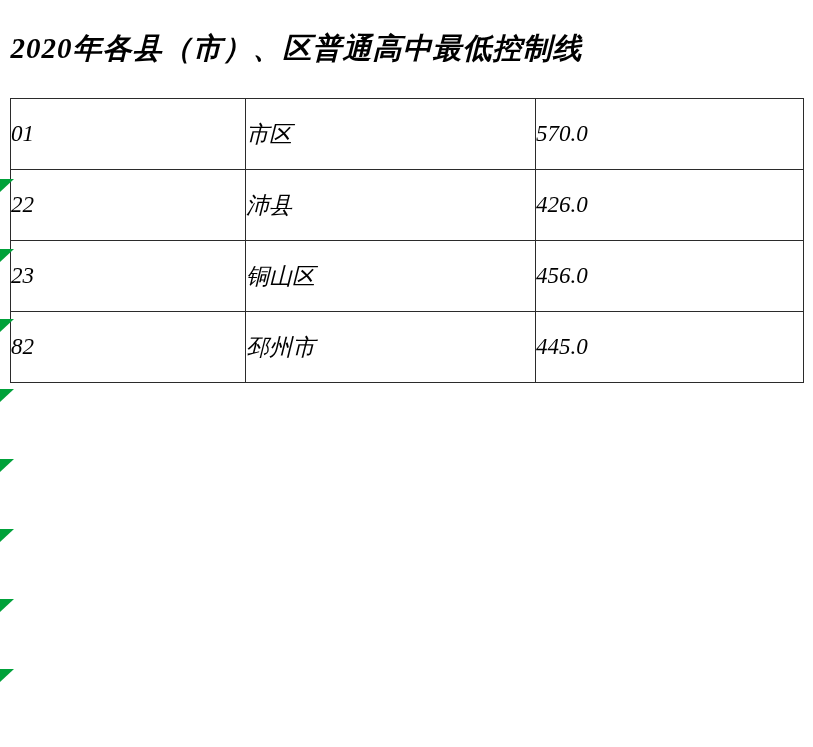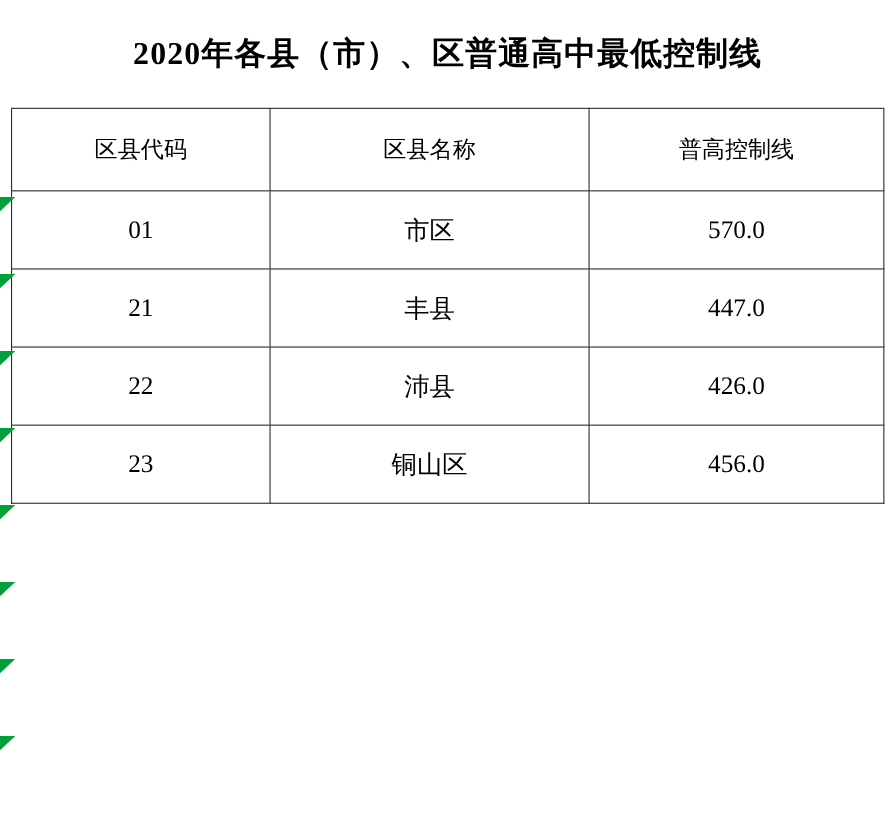--- a/index.html
+++ b/index.html
@@ -22,23 +22,24 @@
     padding: 0 10px;
   }
   table.score-table {
     width: 793px;
     border-collapse: collapse;
     table-layout: fixed;
     margin: 0;
   }
   table.score-table td {
     border: 1px solid #2b2b2b;
-    text-align: center;
+    text-align: left;
     vertical-align: middle;
     padding: 0;
+    font-style: italic;
   }
   .title-cell {
     height: 98px;
     font-size: 29px;
     font-weight: bold;
     letter-spacing: 1px;
     border-top: none !important;
     border-left: none !important;
     border-right: none !important;
     border-bottom: 1px solid #2b2b2b;
@@ -74,45 +75,40 @@
   <table class="score-table">
     <colgroup>
       <col class="col-code">
       <col class="col-name">
       <col class="col-line">
     </colgroup>
     <tbody>
       <tr>
         <td class="title-cell" colspan="3">2020年各县（市）、区普通高中最低控制线</td>
       </tr>
-      <tr>
-        <td class="header-cell">区县代码</td>
-        <td class="header-cell">区县名称</td>
-        <td class="header-cell">普高控制线</td>
-      </tr>
 
       <tr>
         <td class="data-cell">01</td>
         <td class="data-cell">市区</td>
         <td class="data-cell">570.0</td>
-      </tr>
-      <tr>
-        <td class="data-cell">21</td>
-        <td class="data-cell">丰县</td>
-        <td class="data-cell">447.0</td>
       </tr>
       <tr>
         <td class="data-cell">22</td>
         <td class="data-cell">沛县</td>
         <td class="data-cell">426.0</td>
       </tr>
       <tr>
         <td class="data-cell">23</td>
         <td class="data-cell">铜山区</td>
         <td class="data-cell">456.0</td>
+      </tr>
+      <tr>
+        <td class="data-cell">82</td>
+        <td class="data-cell">邳州市</td>
+        <td class="data-cell">445.0</td>
       </tr>
     </tbody>
   </table>
 
   <div>
     <div class="row-marker" style="top:179px"></div>
     <div class="row-marker" style="top:249px"></div>
     <div class="row-marker" style="top:319px"></div>
     <div class="row-marker" style="top:389px"></div>
     <div class="row-marker" style="top:459px"></div>

